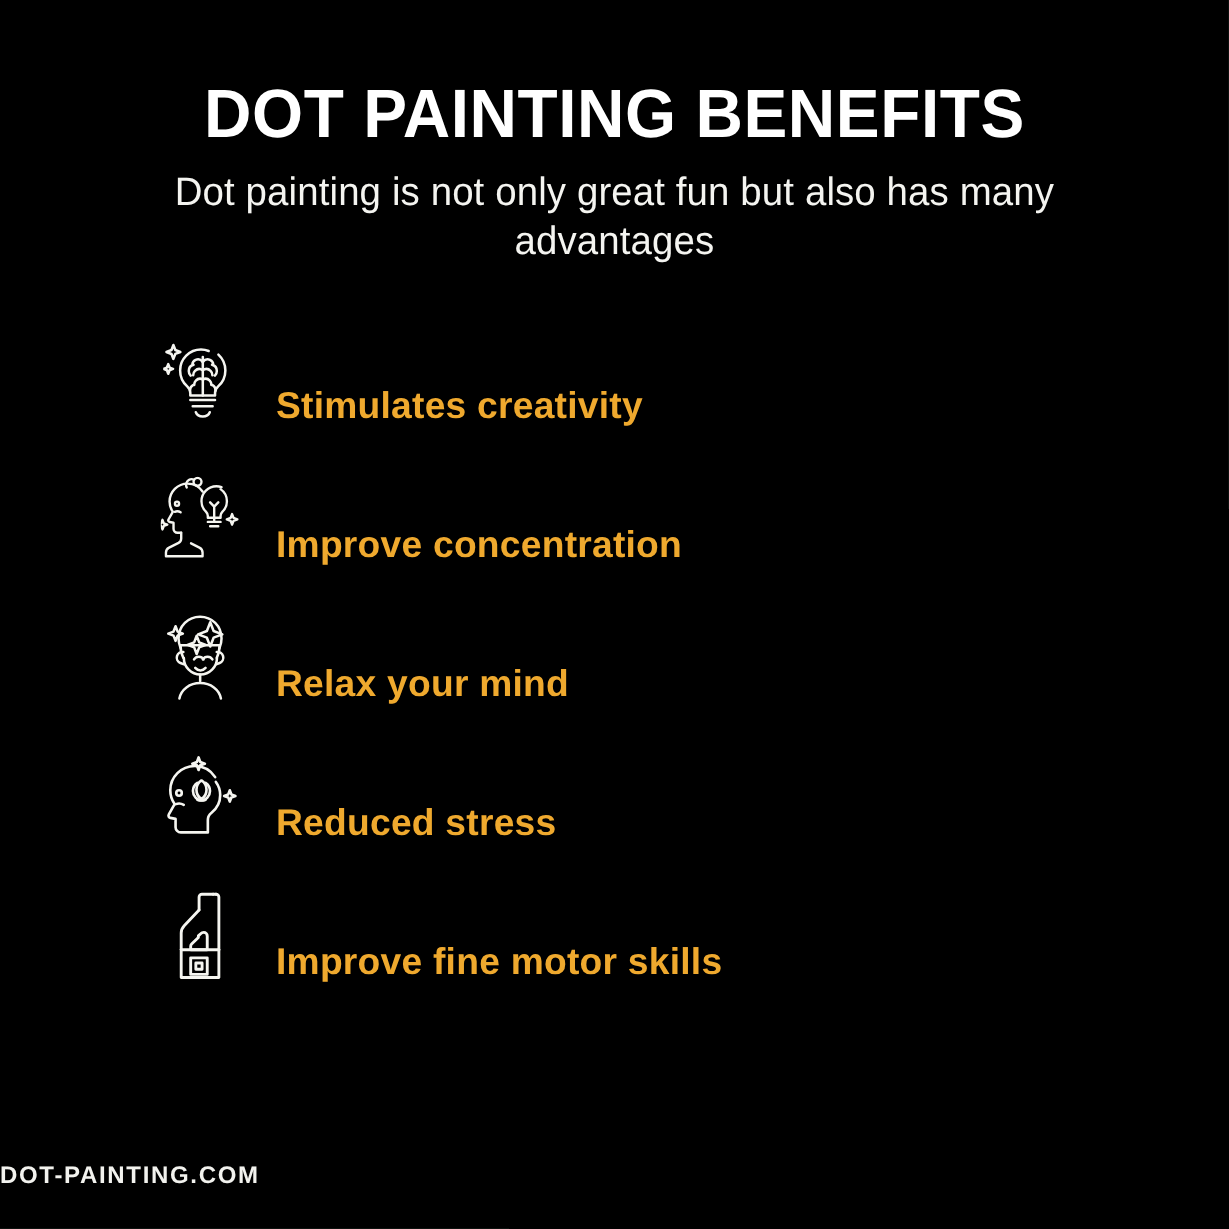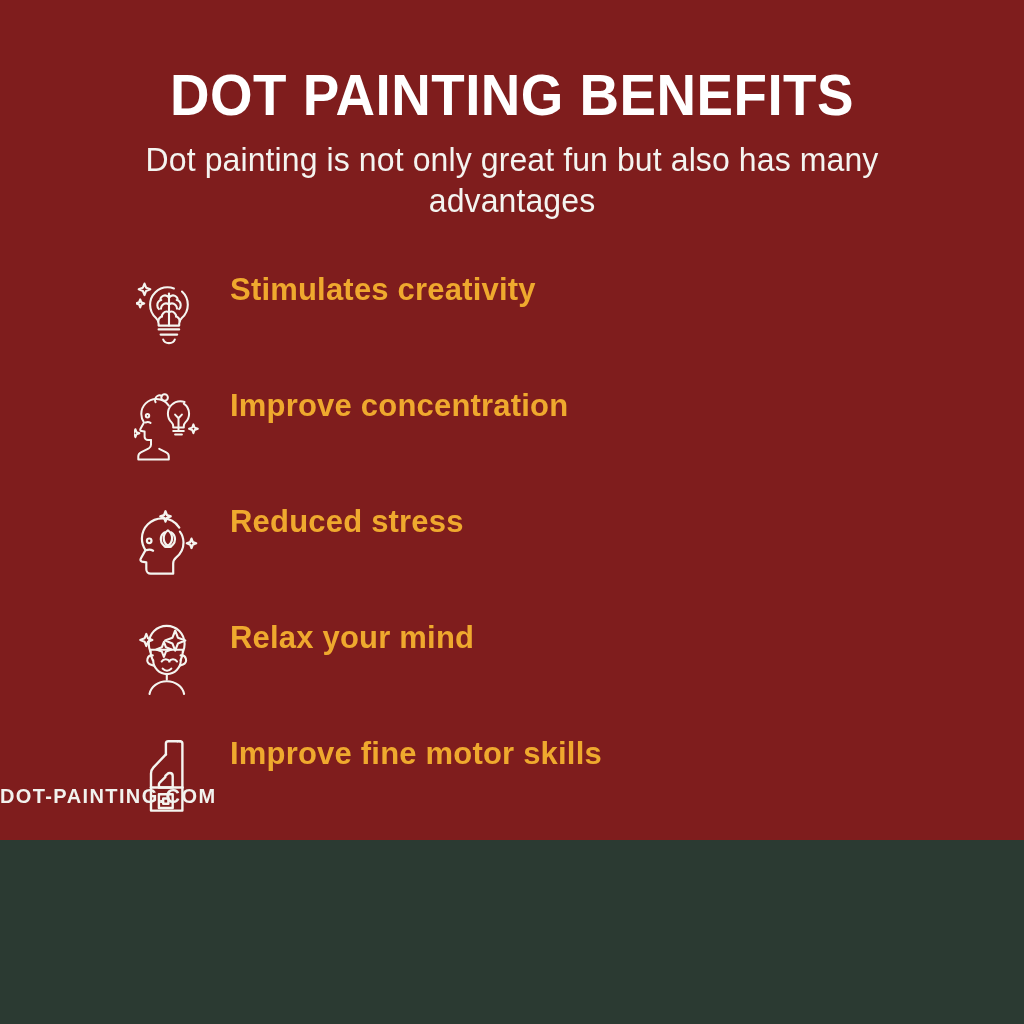--- a/index.html
+++ b/index.html
@@ -6,22 +6,22 @@
     margin: 0;
     padding: 0;
   }
   body {
     background: #2b3a32;
     font-family: "Liberation Sans", sans-serif;
   }
   #poster {
     position: relative;
     width: 1024px;
-    height: 840px;
-    background: #7f1d1d;
+    height: 1024px;
+    background: #000000;
     overflow: hidden;
     box-sizing: border-box;
   }
 
   
   .header {
     position: absolute;
     top: 62px;
     left: 0;
     width: 1024px;
@@ -51,21 +51,21 @@
 
   
   .list {
     position: absolute;
     top: 272px;
     left: 128px;
     width: 780px;
   }
   .benefit-row {
     display: flex;
-    align-items: flex-start;
+    align-items: flex-end;
     height: 84px;
     margin-bottom: 32px;
   }
   .benefit-row:last-child { margin-bottom: 0; }
 
   .icon-wrap {
     width: 78px;
     min-width: 78px;
     height: 80px;
     display: flex;
@@ -139,36 +139,20 @@
           <path d="M21.6 9.2c-1.1-2.2-.4-4.9 1.7-6.2 1.4-.9 3.1-.9 4.5-.2"></path>
           <circle cx="30.6" cy="4.5" r="3.3"></circle>
           <path d="M49.8 10.6c3.2 2.2 5.3 5.9 5.3 10.1 0 3.4-1.4 6.5-3.7 8.7-1 1-1.6 2.3-1.6 3.7v1.4H39.2v-1.4c0-1.4-.6-2.7-1.6-3.7-2.3-2.2-3.7-5.3-3.7-8.7 0-6.9 5.6-12.5 12.5-12.5 1.5 0 2.9.3 4.2.7"></path>
           <path d="M39.2 37.9h10.6M41.1 41.6h6.8"></path>
           <path d="M44.5 25.2v11.6M44.5 25.2l-3.4-3.6M44.5 25.2l3.4-3.6"></path>
           <path d="M59.4 31.4l1.2 3.2 3.2 1.2-3.2 1.2-1.2 3.2-1.2-3.2-3.2-1.2 3.2-1.2z"></path>
           <path d="M3.4 37.2l1.1 2.9 2.9 1.1-2.9 1.1-1.1 2.9-1.1-2.9L-.6 41.2l2.9-1.1z" transform="translate(-2 -1)"></path>
         </svg>
       </span>
       <span class="benefit-label">Improve concentration</span>
-    </div>
-
-    <div class="benefit-row">
-      <span class="icon-wrap">
-        <svg width="66" height="68" viewBox="0 0 66 68" fill="none" stroke="#f5f5f0" stroke-width="2.2" stroke-linecap="round" stroke-linejoin="round">
-          <path d="M45.3 17.6c-3.6-5.6-9.9-9.3-17-9.3C17 8.3 7.9 17.4 7.9 28.6c0 4.3 1.3 8.2 3.6 11.5l-4.8 8.6c-.7 1.2 0 2.6 1.3 2.9l4.3.8v6.9c0 2.4 2 4.4 4.4 4.4h22.5V53.5c0-2.5 1.2-4.7 3.1-6.2 4.4-3.4 7.2-8.7 7.2-14.7 0-4.1-1.3-7.9-3.6-11"></path>
-          <path d="M12.5 40.1c2.2-.8 4.6-.6 6.6.6"></path>
-          <path d="M15.2 33.1a2.3 2.3 0 1 0 0-4.6 2.3 2.3 0 0 0 0 4.6z"></path>
-          <path d="M30.5 22.4c-2.2 1.5-3.7 4-3.7 6.8 0 4.3 3.4 7.8 7.6 7.8 1 0 2-.2 2.9-.6"></path>
-          <path d="M37.3 22.4c2.2 1.5 3.7 4 3.7 6.8 0 4.3-3.4 7.8-7.6 7.8-1 0-2-.2-2.9-.6"></path>
-          <path d="M33.9 20.4c2.5 1.6 4.2 4.5 4.2 7.7s-1.7 6.1-4.2 7.7c-2.5-1.6-4.2-4.5-4.2-7.7s1.7-6.1 4.2-7.7z"></path>
-          <path d="M31.5 1.2l1.4 3.8 3.8 1.4-3.8 1.4-1.4 3.8-1.4-3.8-3.8-1.4 3.8-1.4z"></path>
-          <path d="M57.5 28.6l1.3 3.4 3.4 1.3-3.4 1.3-1.3 3.4-1.3-3.4-3.4-1.3 3.4-1.3z"></path>
-        </svg>
-      </span>
-      <span class="benefit-label">Reduced stress</span>
     </div>
 
     <div class="benefit-row">
       <span class="icon-wrap">
         <svg width="68" height="72" viewBox="0 0 68 72" fill="none" stroke="#f5f5f0" stroke-width="2.1" stroke-linecap="round" stroke-linejoin="round">
           <path d="M17.4 27.9c-1-2.4-1.6-5-1.6-7.8 0-10.4 8-18.2 17.9-18.2s17.9 7.8 17.9 18.2c0 2.8-.6 5.4-1.6 7.8"></path>
           <path d="M17.4 25.8h32.6"></path>
           <path d="M17.4 25.8c0 4 .9 7.6 2.4 10.4M50 25.8c0 4-.9 7.6-2.4 10.4"></path>
           <path d="M19.8 31.4c-2.4-.4-4.6 1-5.3 3.3-.7 2.4.6 4.9 2.9 5.8l2.9 1.1M47.6 31.4c2.4-.4 4.6 1 5.3 3.3.7 2.4-.6 4.9-2.9 5.8l-2.9 1.1"></path>
           <path d="M20.2 36.3c0 7.6 6.2 13.8 13.8 13.8s13.8-6.2 13.8-13.8"></path>
@@ -179,20 +163,36 @@
           <path d="M42.2 6.5l2.8 7.3 7.3 2.8-7.3 2.8-2.8 7.3-2.8-7.3-7.3-2.8 7.3-2.8z"></path>
           <path d="M30.9 17.8l2.1 5.5 5.5 2.1-5.5 2.1-2.1 5.5-2.1-5.5-5.5-2.1 5.5-2.1z"></path>
           <path d="M13.3 9.9l1.7 4.4 4.4 1.7-4.4 1.7-1.7 4.4-1.7-4.4-4.4-1.7 4.4-1.7z"></path>
         </svg>
       </span>
       <span class="benefit-label">Relax your mind</span>
     </div>
 
     <div class="benefit-row">
       <span class="icon-wrap">
+        <svg width="66" height="68" viewBox="0 0 66 68" fill="none" stroke="#f5f5f0" stroke-width="2.2" stroke-linecap="round" stroke-linejoin="round">
+          <path d="M45.3 17.6c-3.6-5.6-9.9-9.3-17-9.3C17 8.3 7.9 17.4 7.9 28.6c0 4.3 1.3 8.2 3.6 11.5l-4.8 8.6c-.7 1.2 0 2.6 1.3 2.9l4.3.8v6.9c0 2.4 2 4.4 4.4 4.4h22.5V53.5c0-2.5 1.2-4.7 3.1-6.2 4.4-3.4 7.2-8.7 7.2-14.7 0-4.1-1.3-7.9-3.6-11"></path>
+          <path d="M12.5 40.1c2.2-.8 4.6-.6 6.6.6"></path>
+          <path d="M15.2 33.1a2.3 2.3 0 1 0 0-4.6 2.3 2.3 0 0 0 0 4.6z"></path>
+          <path d="M30.5 22.4c-2.2 1.5-3.7 4-3.7 6.8 0 4.3 3.4 7.8 7.6 7.8 1 0 2-.2 2.9-.6"></path>
+          <path d="M37.3 22.4c2.2 1.5 3.7 4 3.7 6.8 0 4.3-3.4 7.8-7.6 7.8-1 0-2-.2-2.9-.6"></path>
+          <path d="M33.9 20.4c2.5 1.6 4.2 4.5 4.2 7.7s-1.7 6.1-4.2 7.7c-2.5-1.6-4.2-4.5-4.2-7.7s1.7-6.1 4.2-7.7z"></path>
+          <path d="M31.5 1.2l1.4 3.8 3.8 1.4-3.8 1.4-1.4 3.8-1.4-3.8-3.8-1.4 3.8-1.4z"></path>
+          <path d="M57.5 28.6l1.3 3.4 3.4 1.3-3.4 1.3-1.3 3.4-1.3-3.4-3.4-1.3 3.4-1.3z"></path>
+        </svg>
+      </span>
+      <span class="benefit-label">Reduced stress</span>
+    </div>
+
+    <div class="benefit-row">
+      <span class="icon-wrap">
         <svg width="56" height="74" viewBox="0 0 56 74" fill="none" stroke="#f5f5f0" stroke-width="2.4" stroke-linecap="round" stroke-linejoin="round">
           <path d="M38.6 2.2h-9.3c-1.3 0-2.4 1.1-2.4 2.4v10.8"></path>
           <path d="M41 2.2c1.3 0 2.4 1.1 2.4 2.4v43.9"></path>
           <path d="M38.6 2.2H41"></path>
           <path d="M26.9 15.4l-12.4 13c-1.6 1.7-2.5 3.9-2.5 6.2v13.9"></path>
           <path d="M12 48.5v23.1h31.4V48.5"></path>
           <path d="M43.4 48.5H12"></path>
           <path d="M26.3 38.2l-5.6 5.4c-.5.5-.8 1.2-.8 1.9v3h13.8V36.9c0-1.6-1.3-2.9-2.9-2.9-1 0-1.9.4-2.6 1.1l-1.9 1.8z"></path>
           <path d="M19.9 55.2h13.8v13.8H19.9z"></path>
           <path d="M24.2 59.5h5.2v5.2h-5.2z"></path>

